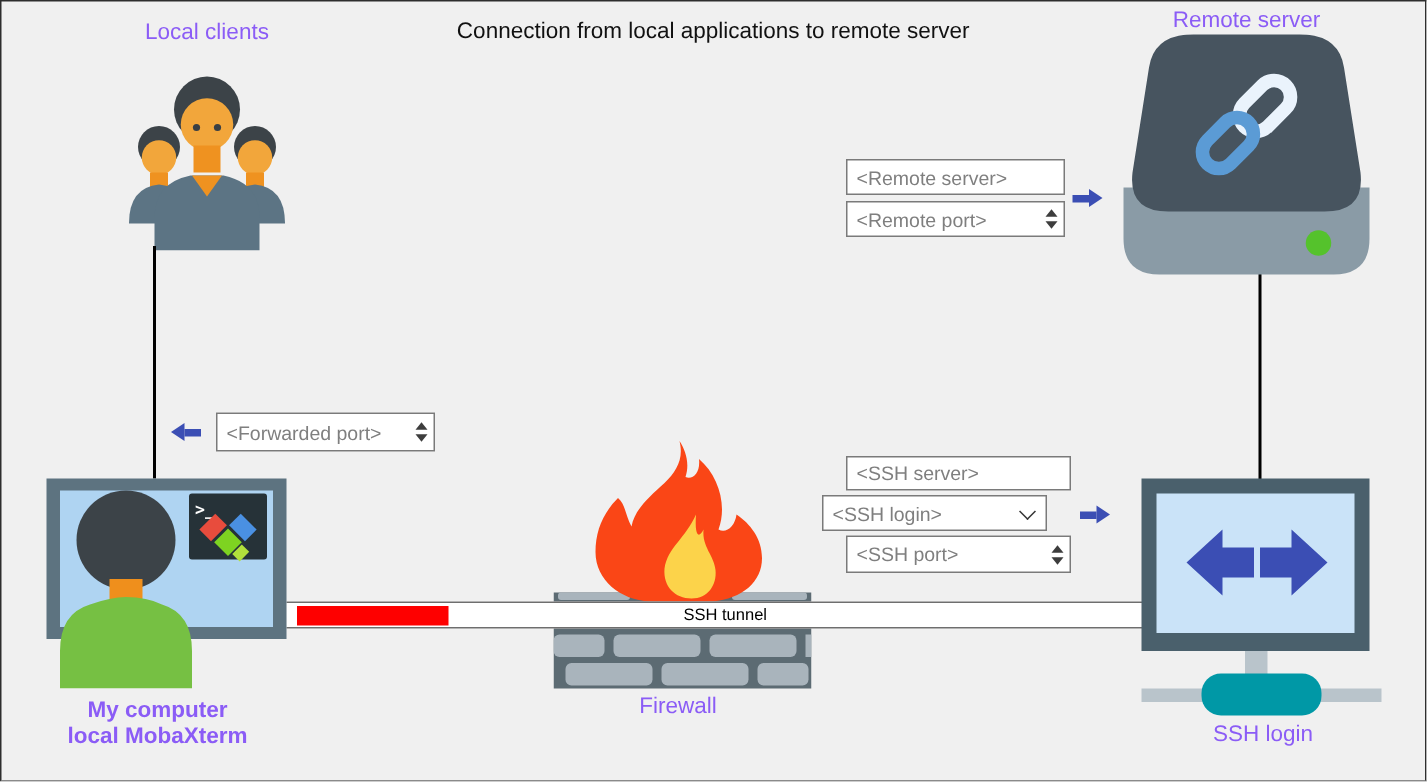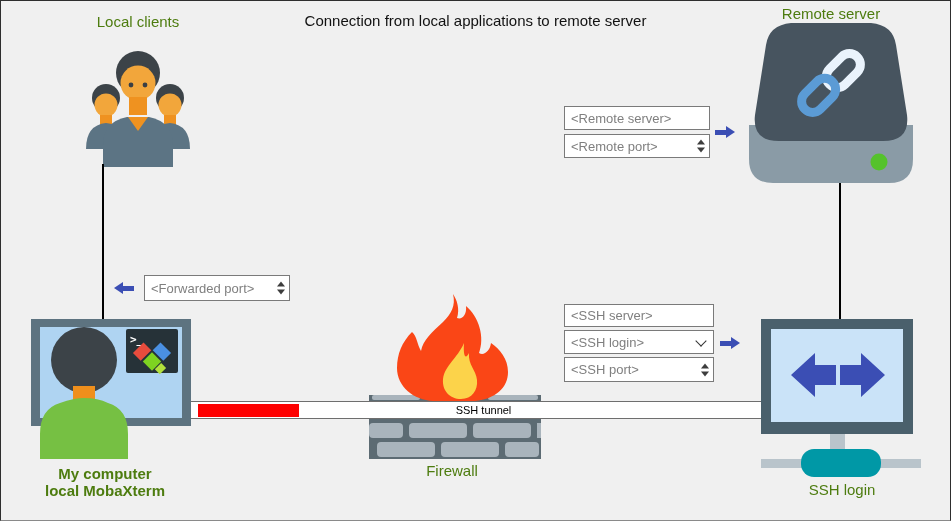--- a/index.html
+++ b/index.html
@@ -3,21 +3,21 @@
 <meta charset="utf-8">
 <style>
   html,body{margin:0;padding:0;background:#d9d9d9;}
   *{box-sizing:border-box;}
   .canvas{
     position:relative;width:951px;height:521px;background:#F0F0F0;
     border:1px solid #2e2e2e;border-bottom-color:#8a8a8a;overflow:hidden;
     font-family:"Liberation Sans", sans-serif;color:#111;
   }
   .abs{position:absolute;}
-  .lbl{font-size:15px;color:#4d7c0f;white-space:nowrap;}
+  .lbl{font-size:15px;color:#8b5cf6;white-space:nowrap;}
   .lbl-center{text-align:center;}
   .bold{font-weight:bold;}
   .title{font-size:15px;text-align:center;width:100%;}
   .vline{width:2px;background:#000;}
   .field-wrap{position:absolute;}
   .field{
     width:100%;height:100%;border:1px solid #7a7a7a;background:#fff;
     font-family:"Liberation Sans", sans-serif;font-size:13px;color:#444;
     padding:0 20px 0 6px;outline:none;border-radius:0;
   }
@@ -106,21 +106,21 @@
     <input class="field" type="text" placeholder="&lt;Forwarded port&gt;" style="">
     <span class="spin">
         <span class="spin-up"></span>
         <span class="spin-down"></span>
       </span>
   </div>
 
   <div class="field-wrap" style="left:563px;top:303px;width:150px;height:23px;text-decoration:underline;">
     <input class="field" type="text" placeholder="&lt;SSH server&gt;" style="">
   </div>
-  <div class="field-wrap" style="left:563px;top:329px;width:150px;height:24px;">
+  <div class="field-wrap" style="left:547px;top:329px;width:150px;height:24px;">
     <input class="field" type="text" placeholder="&lt;SSH login&gt;" style="">
     <span class="chev"></span>
   </div>
   <div class="field-wrap" style="left:563px;top:356px;width:150px;height:25px;">
     <input class="field" type="text" placeholder="&lt;SSH port&gt;" style="">
     <span class="spin">
         <span class="spin-up"></span>
         <span class="spin-down"></span>
       </span>
   </div>

